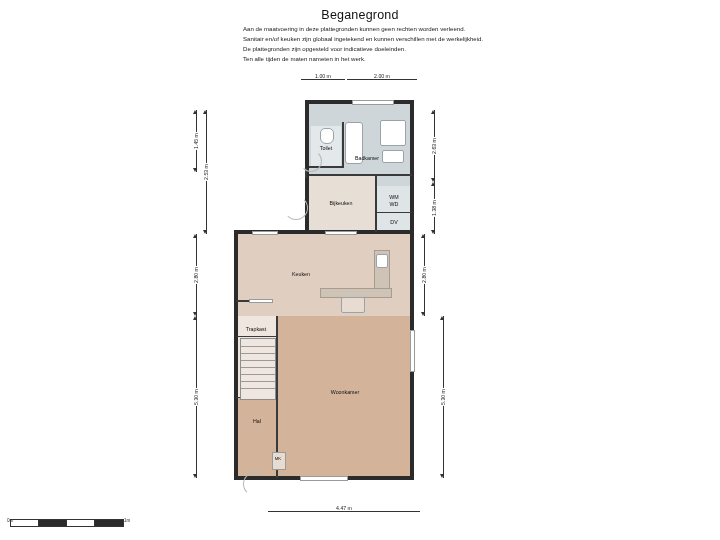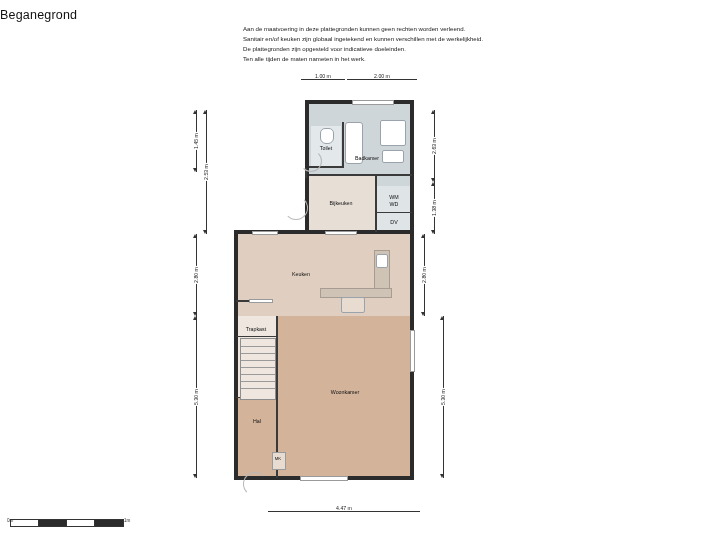--- a/index.html
+++ b/index.html
@@ -5,21 +5,21 @@
   html,body{margin:0;padding:0;}
   body{
     width:720px;height:540px;
     background:#ffffff;
     font-family:"Liberation Sans", sans-serif;
     color:#1a1a1a;
     position:relative;
     overflow:hidden;
   }
   .title{
-    position:absolute;top:8px;left:0;width:720px;
+    position:absolute;top:8px;left:0;width:720px;text-align:center;
     font-size:12.5px;color:#111;letter-spacing:.2px;
   }
   .disclaimer{
     position:absolute;top:24px;left:243px;width:300px;
     font-size:6.1px;line-height:1.62;color:#222;
   }
   .disclaimer div{white-space:nowrap;}
 
   
   .dim-h{position:absolute;height:10px;font-size:5.2px;color:#222;}

